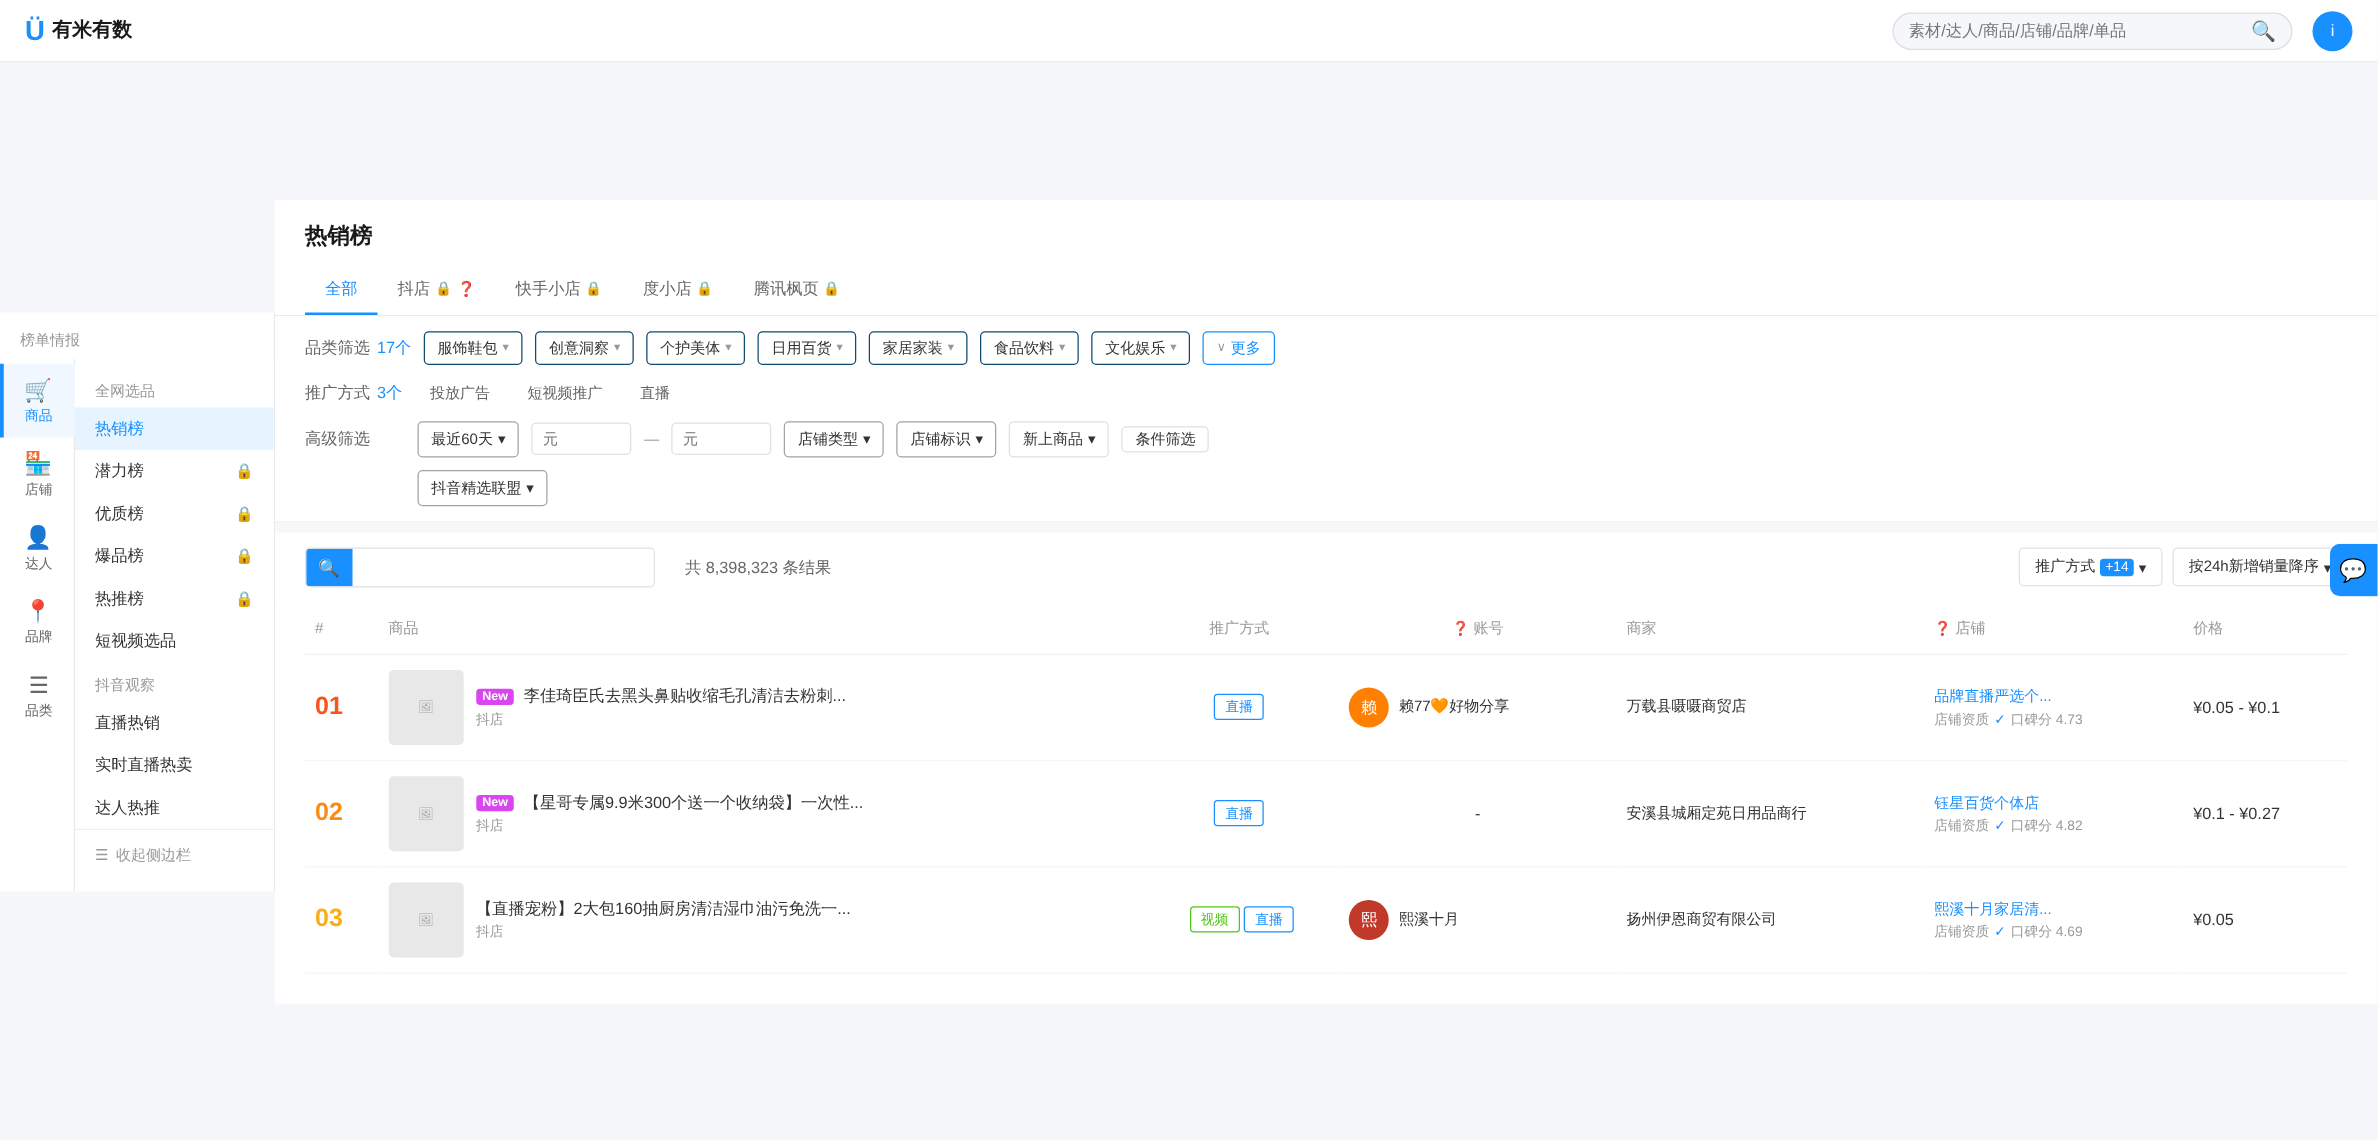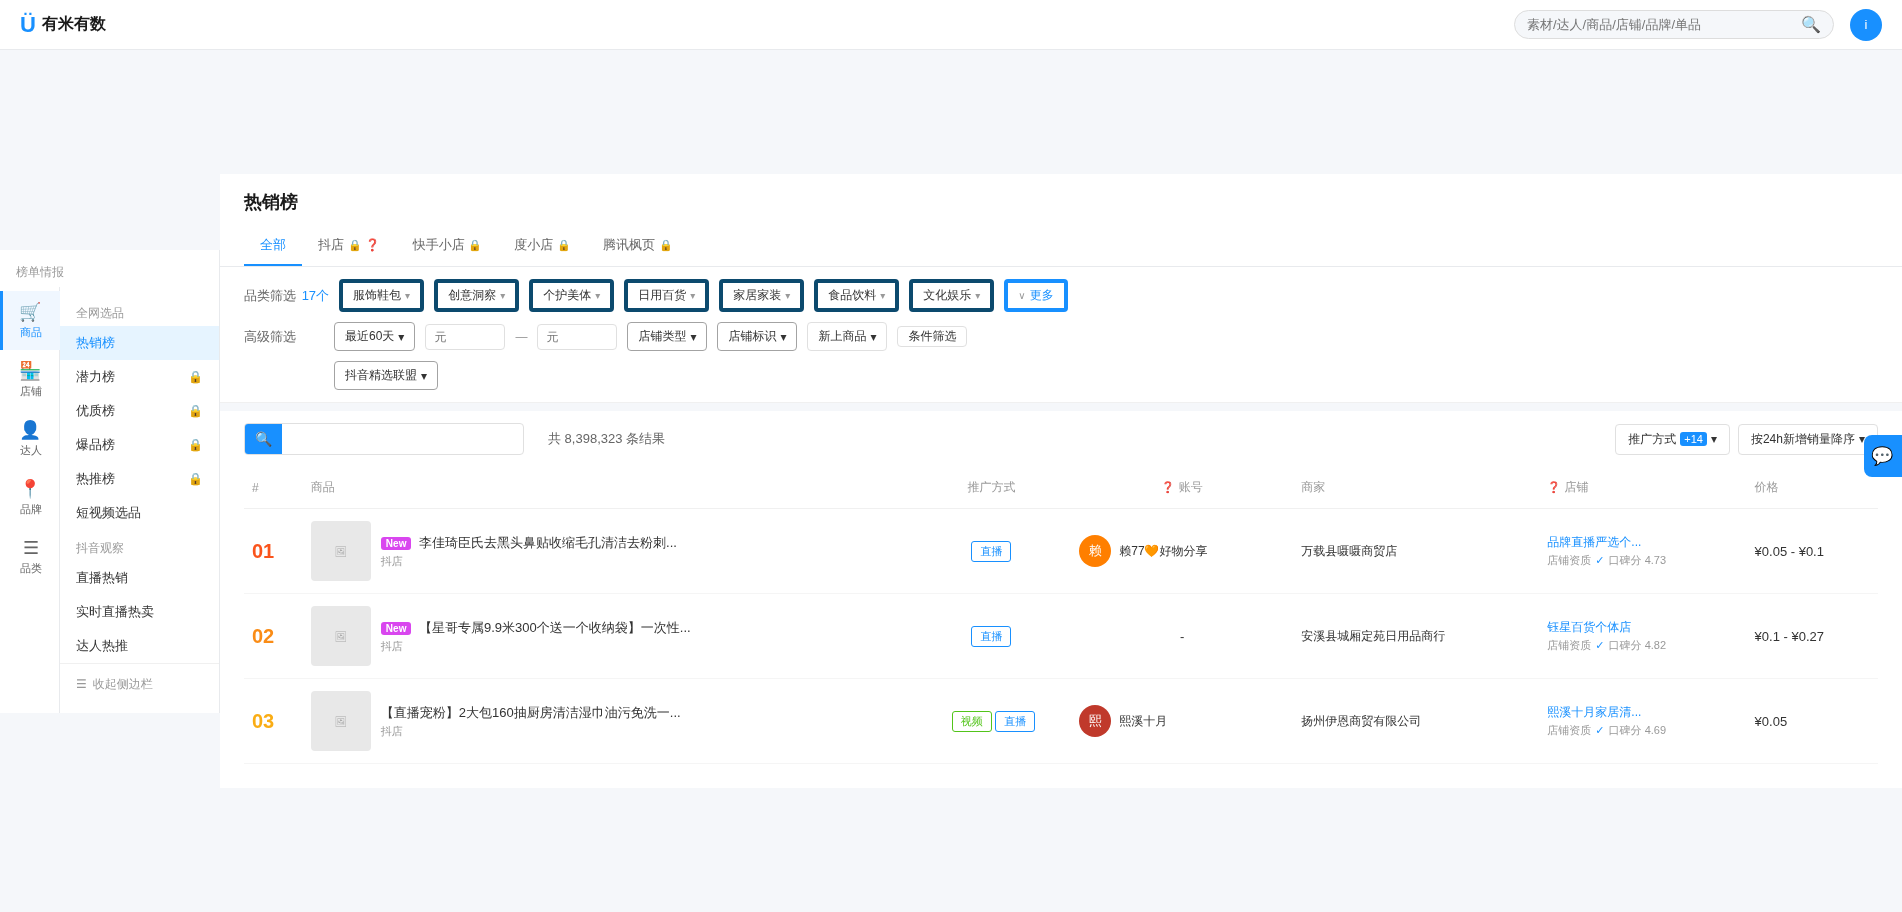--- a/index.html
+++ b/index.html
@@ -111,21 +111,21 @@
     
     .filters-section {
       background: #fff; padding: 12px 24px; border-bottom: 1px solid #f0f0f0;
     }
     .filter-row {
       display: flex; align-items: center; gap: 10px; margin-bottom: 10px; flex-wrap: wrap;
     }
     .filter-row:last-child { margin-bottom: 0; }
     .filter-label { font-size: 13px; color: #666; min-width: 80px; }
     .filter-tag {
-      padding: 4px 10px; border-radius: 4px; border: 4px solid #0c4a6e;
+      padding: 4px 10px; border-radius: 4px; border: 1px solid #0c4a6e;
       font-size: 12px; color: #333; cursor: pointer; background: #fff;
       display: flex; align-items: center; gap: 4px;
     }
     .filter-tag .arrow { font-size: 10px; color: #999; }
     .filter-tag.promo-tag { color: #666; border: none; background: transparent; }
     .adv-select {
       border: 1px solid #a3a3a3; border-radius: 4px; padding: 5px 10px;
       font-size: 12px; color: #333; cursor: pointer; background: #fff;
       display: flex; align-items: center; gap: 4px; white-space: nowrap;
     }
@@ -375,20 +375,29 @@
         <div class="filter-tag">
           <span>文化娱乐</span>
           <span class="arrow">▾</span>
         </div>
         <div class="filter-tag" style="border-color:#1890ff; color:#1890ff;">
           <span class="arrow">∨</span>
           <span>更多</span>
         </div>
       </div>
 
+      <div class="filter-row">
+        <span class="filter-label">
+          <span>推广方式</span>
+          <span style="color:#1890ff; margin-left:2px;">3个</span>
+        </span>
+        <span class="filter-tag promo-tag">投放广告</span>
+        <span class="filter-tag promo-tag">短视频推广</span>
+        <span class="filter-tag promo-tag">直播</span>
+      </div>
 
       <div class="filter-row">
         <span class="filter-label">高级筛选</span>
         <div class="adv-select">
           <span>最近60天</span>
           <span>▾</span>
         </div>
         <input class="adv-input" type="text" placeholder="元" style="">
         <span class="adv-dash">—</span>
         <input class="adv-input" type="text" placeholder="元" style="">

